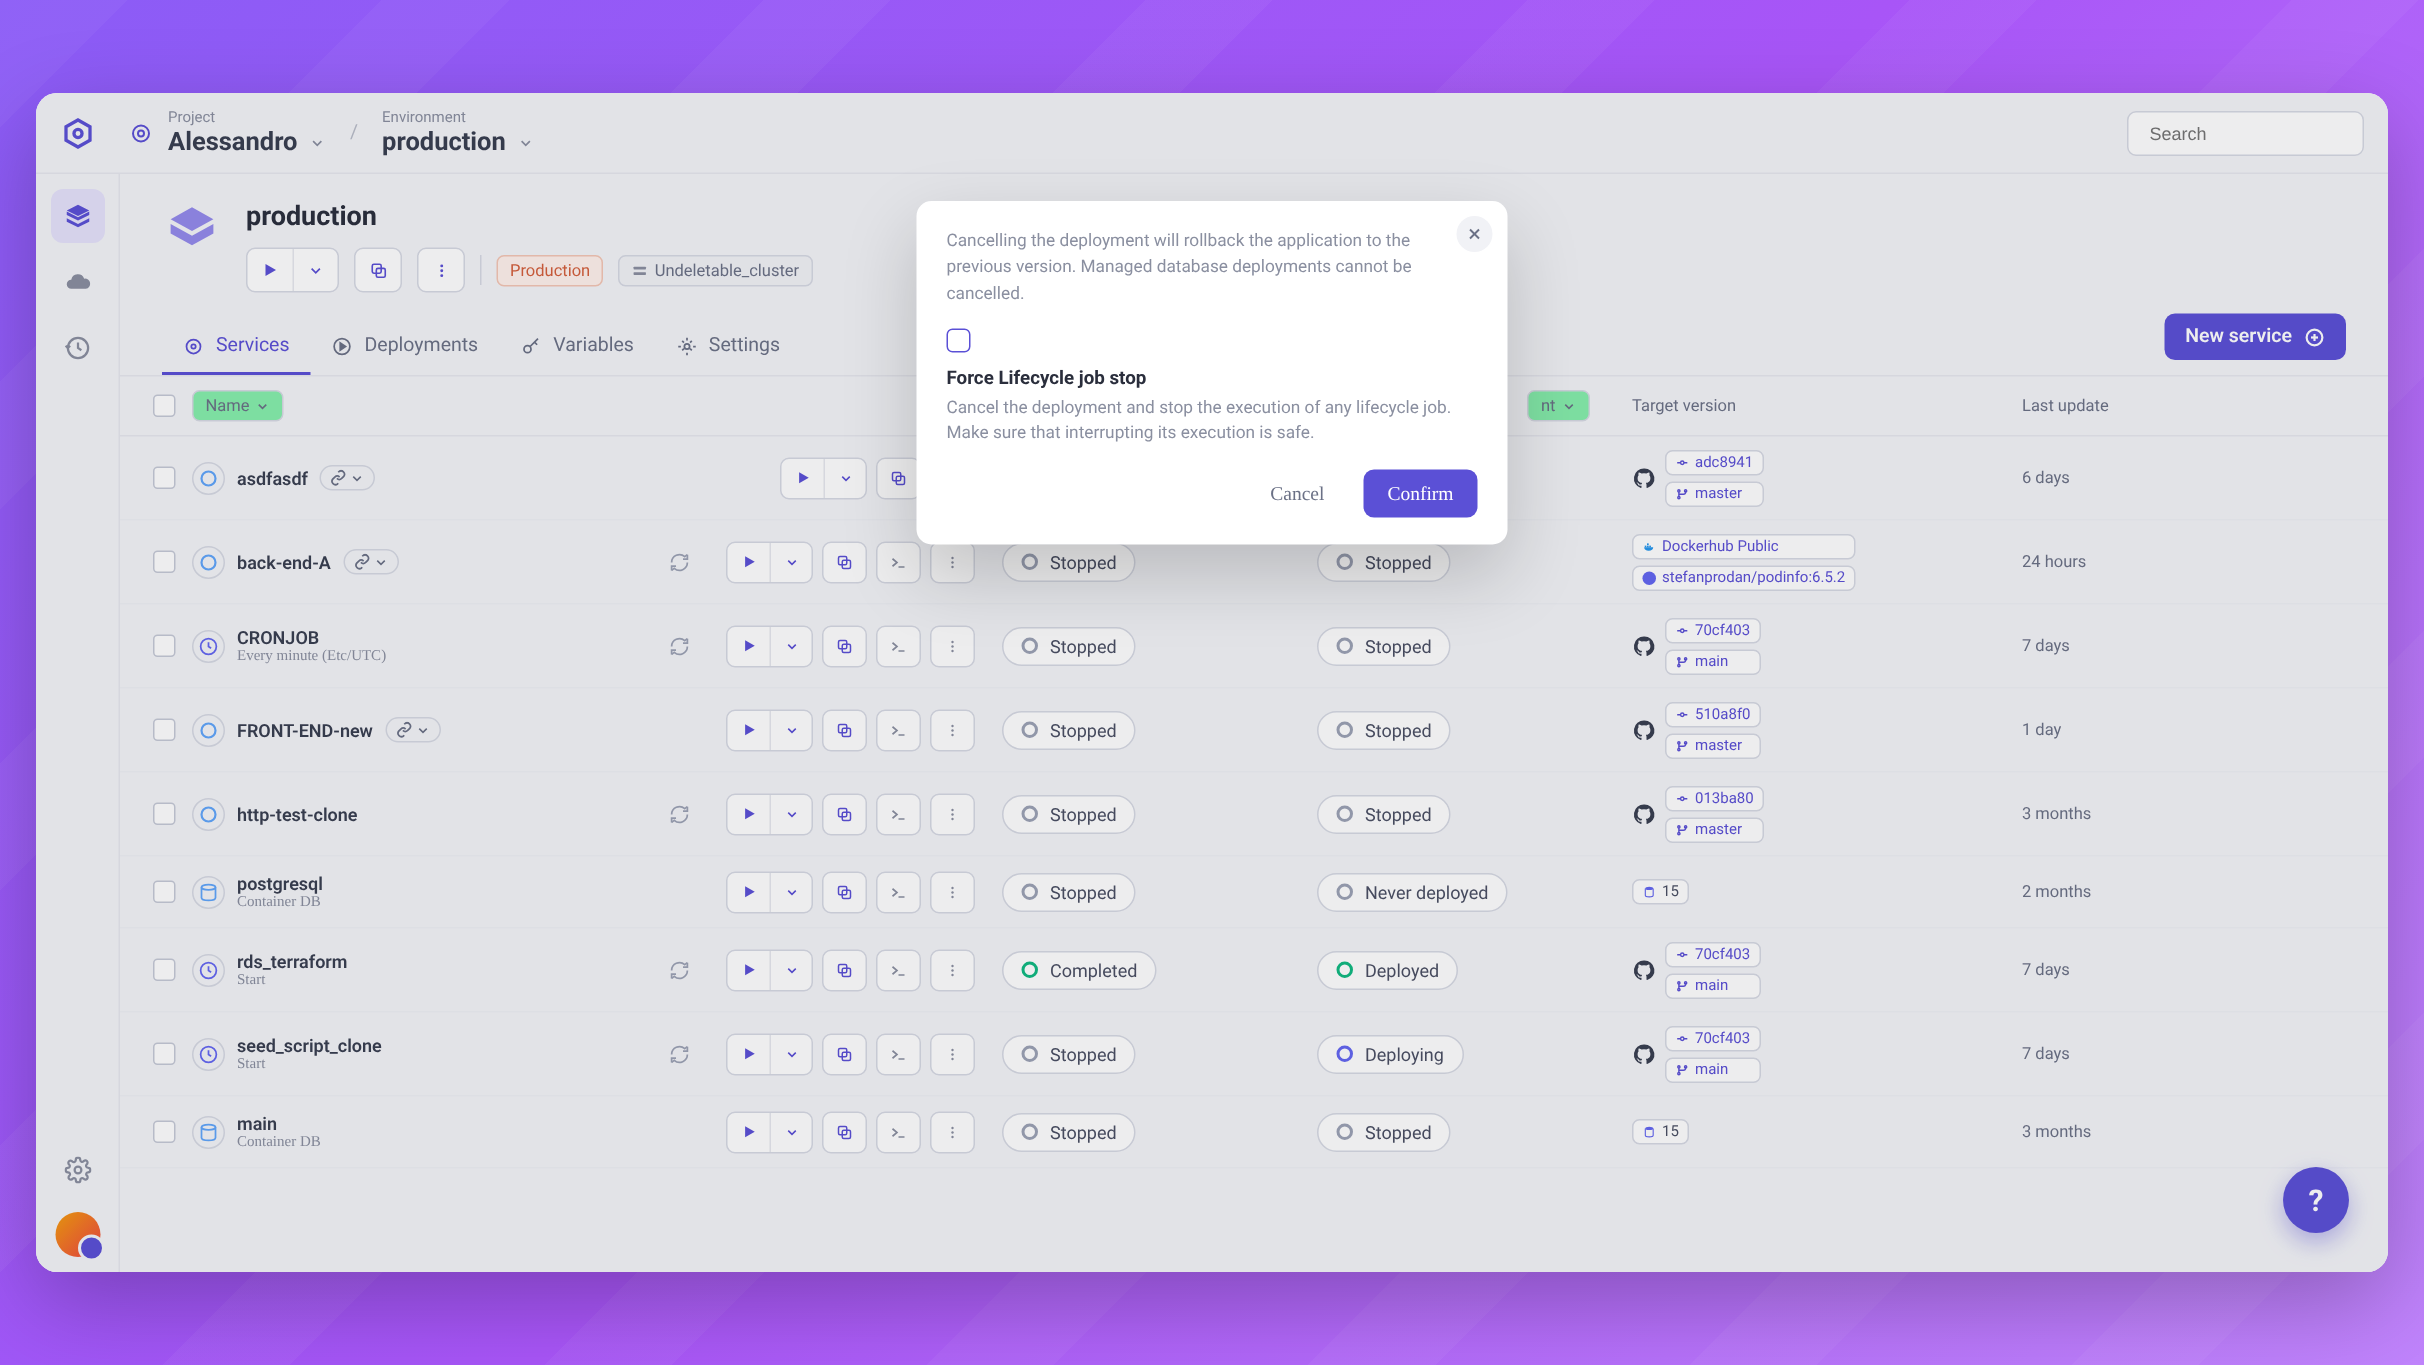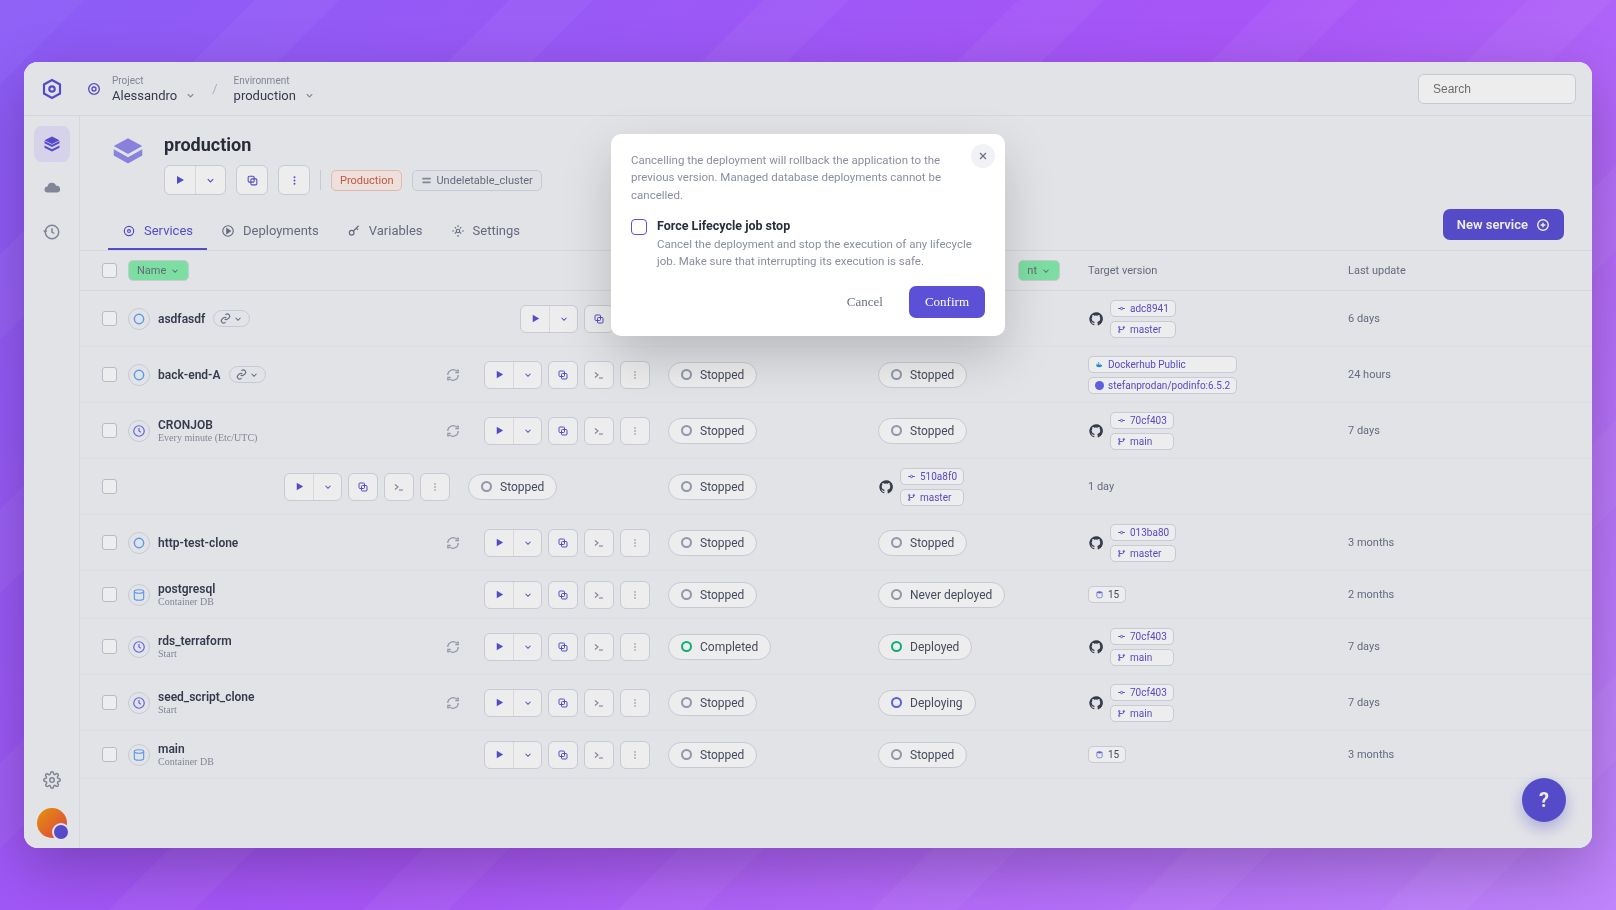--- a/index.html
+++ b/index.html
@@ -16,21 +16,21 @@
   background: #f4f5f8; border-radius: 14px; overflow: hidden; z-index: 1;
   box-shadow: 0 20px 60px rgba(0,0,0,0.25);
   display: flex; flex-direction: column;
 }
 .topbar { height: 54px; display: flex; align-items: center; padding: 0 16px 0 0; background: #f4f5f8; border-bottom: 1px solid #e6e8ee; }
 .logo { width: 56px; display: flex; justify-content: center; align-items: center; }
 .logo svg { width: 24px; height: 24px; color: #5b50d6; }
 .crumbs { display: flex; align-items: center; gap: 10px; margin-left: 6px; }
 .crumb-group { display: flex; flex-direction: column; line-height: 1; gap: 3px; }
 .crumb-label { font-size: 10px; color: #8a8fa0; }
-.crumb-select { display: flex; align-items: center; gap: 8px; font-size: 13px; font-weight: 400; color: #383e50; cursor: pointer; }
+.crumb-select { display: flex; align-items: center; gap: 8px; font-size: 17px; font-weight: 700; color: #383e50; cursor: pointer; }
 .crumb-sep { color: #b8bcc8; margin: 0 6px; }
 .crumb-icon { width: 16px; height: 16px; color: #5b50d6; }
 .spacer { flex: 1; }
 .search {
   width: 158px; height: 30px; border: 1px solid #d6d9e3; border-radius: 6px;
   display: flex; align-items: center; padding: 0 6px 0 8px; background: #fff; gap: 6px;
 }
 .search input { border: none; outline: none; font-size: 12px; flex: 1; background: transparent; }
 .body { flex: 1; display: flex; min-height: 0; }
 .sidebar { width: 56px; background: #f4f5f8; border-right: 1px solid #e6e8ee; display: flex; flex-direction: column; align-items: center; padding-top: 10px; gap: 8px; position: relative; }
@@ -88,21 +88,21 @@
 .gh-ic{width:16px;height:16px;color:#383e50;}
 .mini-chip{font-size:10px;border:1px solid #d6d9e3;border-radius:5px;padding:2px 6px;background:#fff;color:#5b50d6;display:inline-flex;align-items:center;gap:4px;}
 .mini-chip.db{color:#4a4f63;justify-content:flex-end;}
 .mini-chip .micon{width:9px;height:9px;}
 .upd { font-size:11px;color:#6b7186;text-align:left;}
 .modal-backdrop{position:absolute;inset:0;background:rgba(20,22,35,0.08);z-index:10;display:flex;align-items:flex-start;justify-content:center;padding-top:72px;}
 .modal{width:394px;background:#fff;border-radius:10px;box-shadow:0 20px 50px rgba(0,0,0,0.18);padding:18px 20px 18px;position:relative;}
 .modal h2{font-size:17px;margin-bottom:8px;color:#2a2e3c;}
 .modal p{font-size:11.5px;color:#8a8fa0;line-height:1.5;margin-bottom:14px;}
 .modal .close{position:absolute;top:10px;right:10px;width:24px;height:24px;border-radius:50%;background:#f1f2f6;display:flex;align-items:center;justify-content:center;color:#6b7186;cursor:pointer;}
-.chkrow{display:flex;gap:10px;align-items:flex-start;margin-bottom:16px;}
+.chkrow{display:flex;gap:10px;align-items:flex-start;margin-bottom:16px;flex-direction:column;}
 .chkbox{width:16px;height:16px;border:1.5px solid #5b50d6;border-radius:4px;flex-shrink:0;margin-top:1px;}
 .chkrow strong{font-size:12.5px;color:#2a2e3c;display:block;margin-bottom:3px;}
 .chkrow .desc{font-size:11.5px;color:#8a8fa0;line-height:1.5;}
 .modal-btns{display:flex;justify-content:flex-end;gap:10px;}
 .btn{padding:8px 16px;border-radius:7px;font-size:13px;font-weight:500;cursor:pointer;font-family:Liberation Serif, serif;}
 .btn.cancel{color:#6b7186;background:transparent;}
 .btn.primary{background:#5b50d6;color:#fff;}
 .fab{position:absolute;right:26px;bottom:26px;width:44px;height:44px;border-radius:50%;background:#5b50d6;color:#fff;display:flex;align-items:center;justify-content:center;font-size:20px;font-weight:700;cursor:pointer;z-index:5;box-shadow:0 6px 16px rgba(91,80,214,0.4);}
 svg{display:block;}
 </style>
@@ -573,20 +573,42 @@
                       </svg>main</span>
       </div>
                 </div>
               </div>
     <div class="cell upd">7 days</div>
   </div>
   <div class="trow tall">
     <div class="cell">
                 <div class="chk"></div>
               </div>
+    <div class="cell">
+      <div class="svc-icon">
+                  <svg width="14" height="14" viewBox="0 0 24 24" fill="none" stroke="#60a5fa" stroke-width="2.5">
+                    <circle cx="12" cy="12" r="8"></circle>
+                  </svg>
+                </div>
+      <div>
+        <div class="svc-name">FRONT-END-new</div>
+
+      </div>
+      <span class="link-pill">
+                  <svg width="11" height="11" viewBox="0 0 24 24" fill="none" stroke="currentColor" stroke-width="2.5">
+                    <path d="M10 13a5 5 0 007 0l3-3a5 5 0 00-7-7l-1 1"></path>
+                    <path d="M14 11a5 5 0 00-7 0l-3 3a5 5 0 007 7l1-1"></path>
+                  </svg>
+                  <svg width="10" height="10" viewBox="0 0 24 24" fill="none" stroke="currentColor" stroke-width="2.5">
+                    <polyline points="6 9 12 15 18 9"></polyline>
+                  </svg>
+                </span>
+      <div style="flex:1"></div>
+
+    </div>
     <div class="row-actions">
       <div class="ra-grp">
         <div class="ra">
                     <svg width="11" height="11" viewBox="0 0 24 24" fill="currentColor">
                       <polygon points="6 4 20 12 6 20"></polygon>
                     </svg>
                   </div>
         <div class="ra">
                     <svg width="10" height="10" viewBox="0 0 24 24" fill="none" stroke="currentColor" stroke-width="2.5">
                       <polyline points="6 9 12 15 18 9"></polyline>

